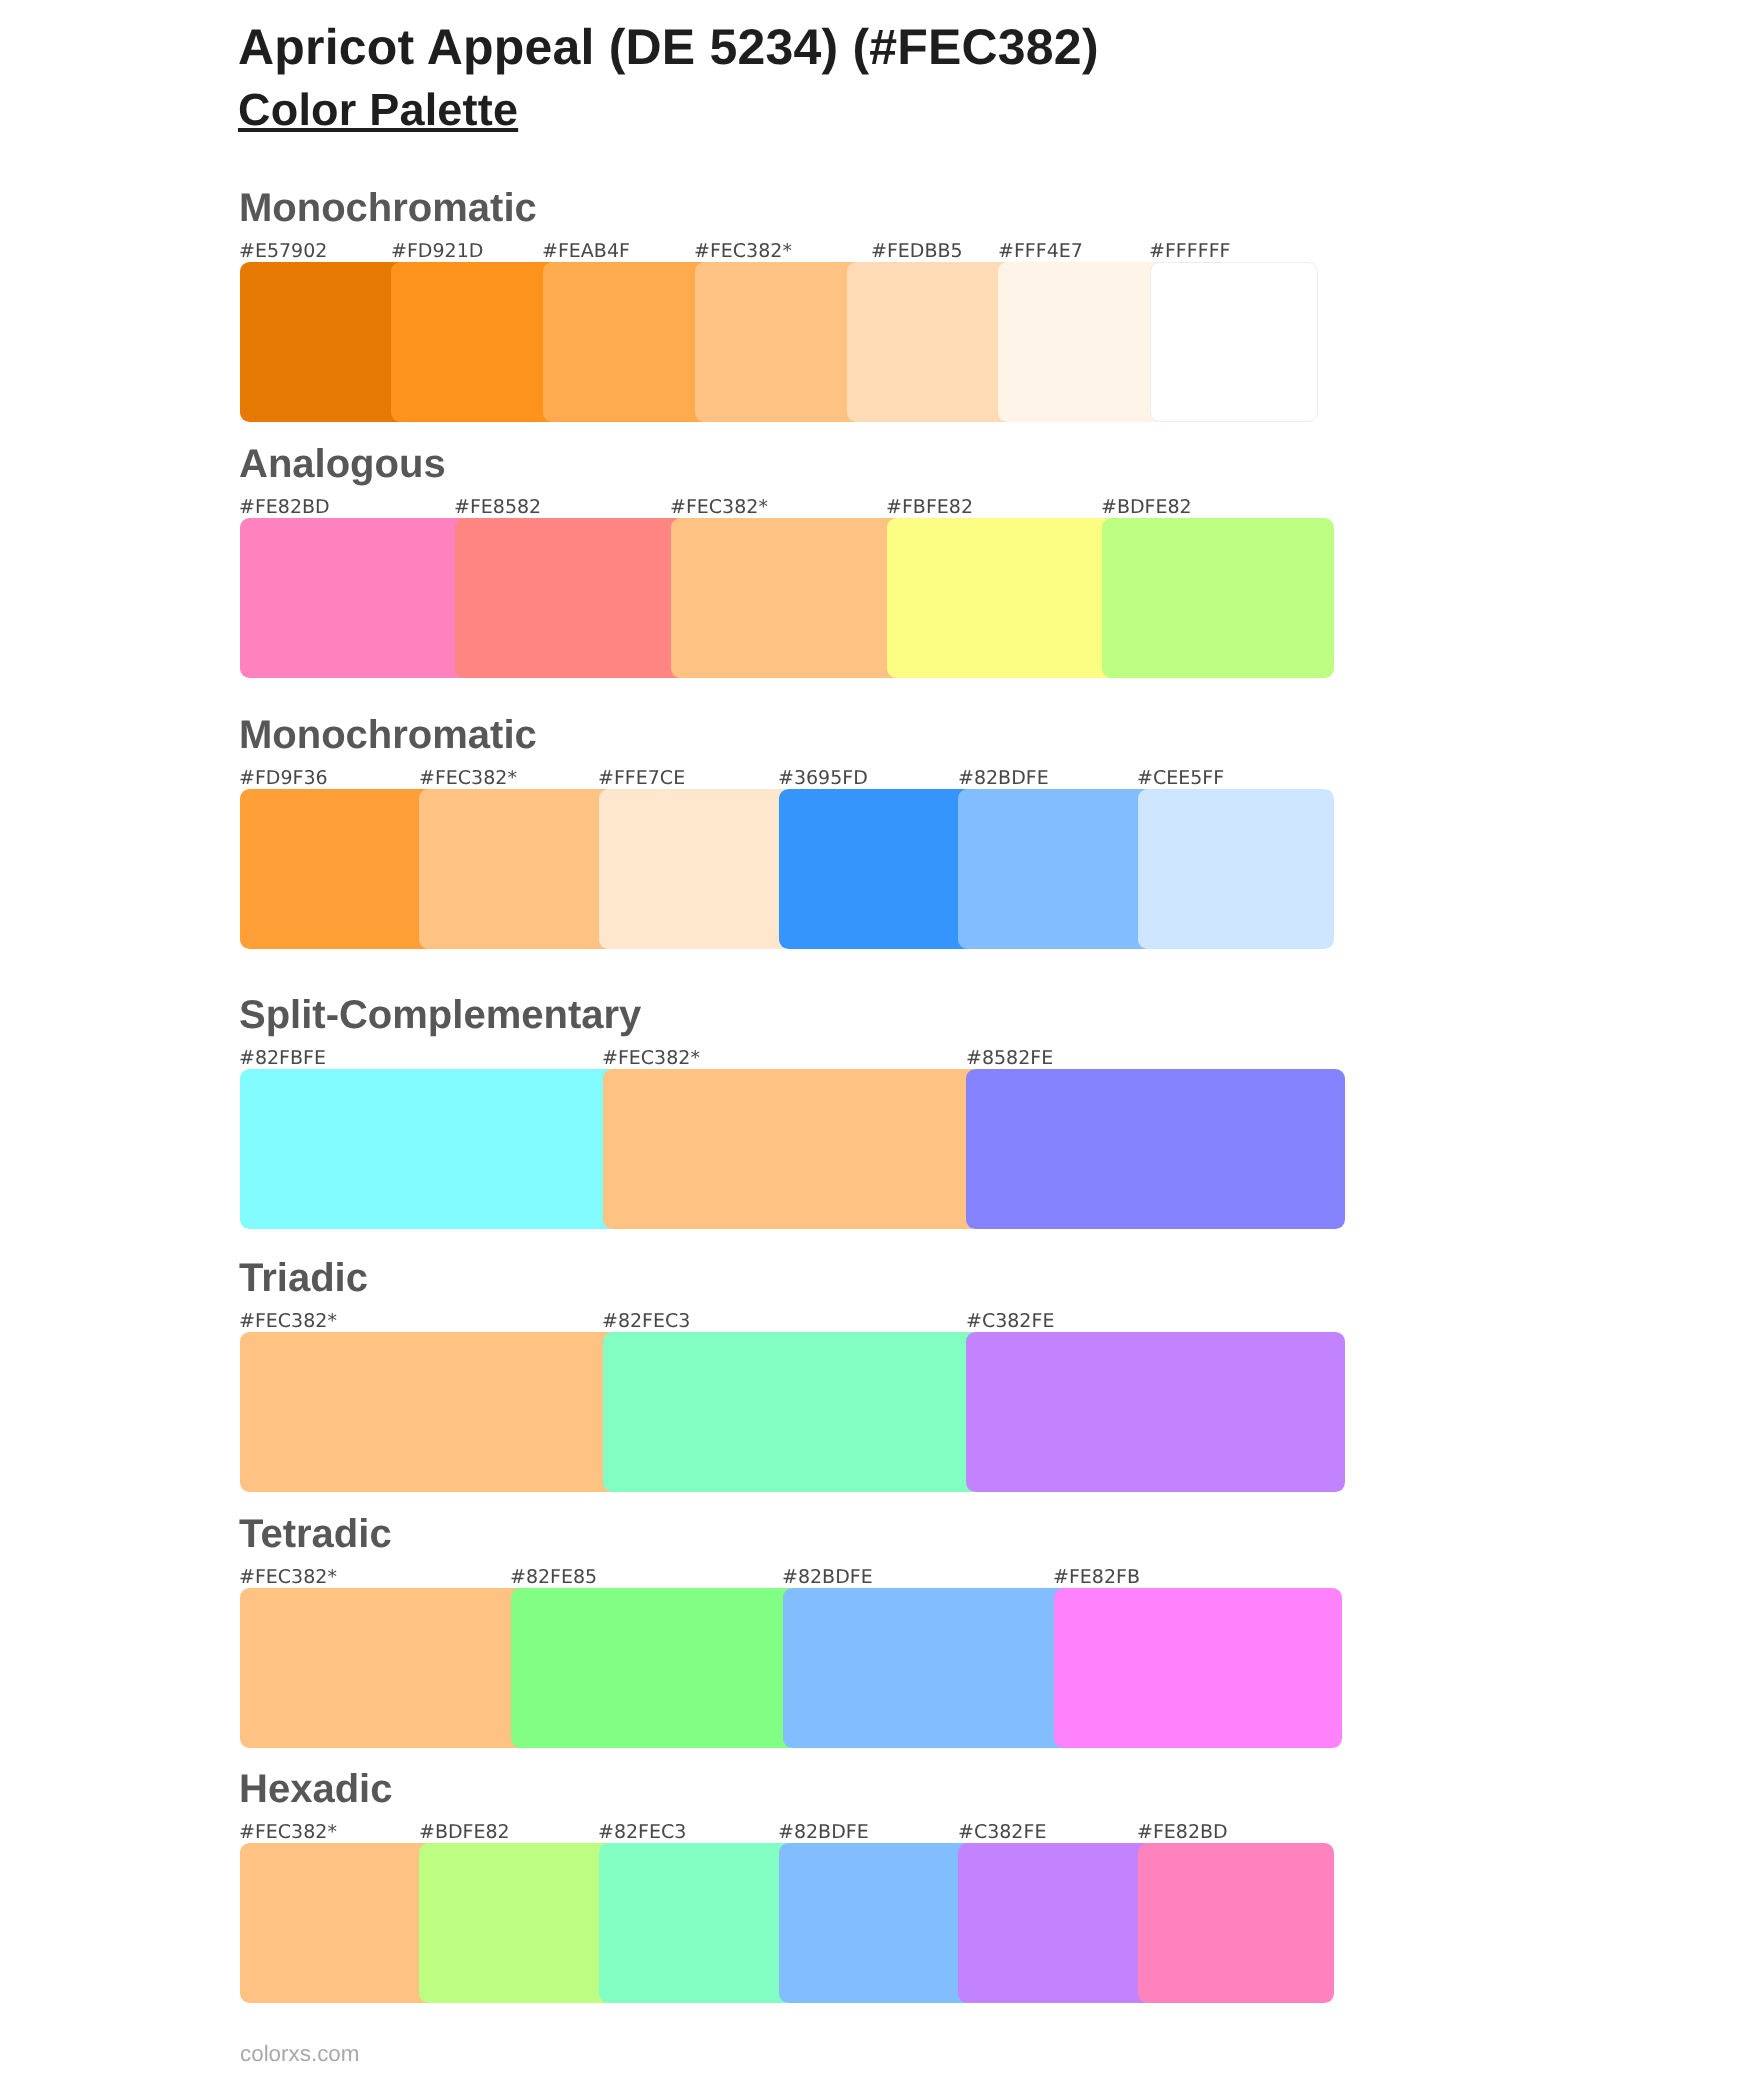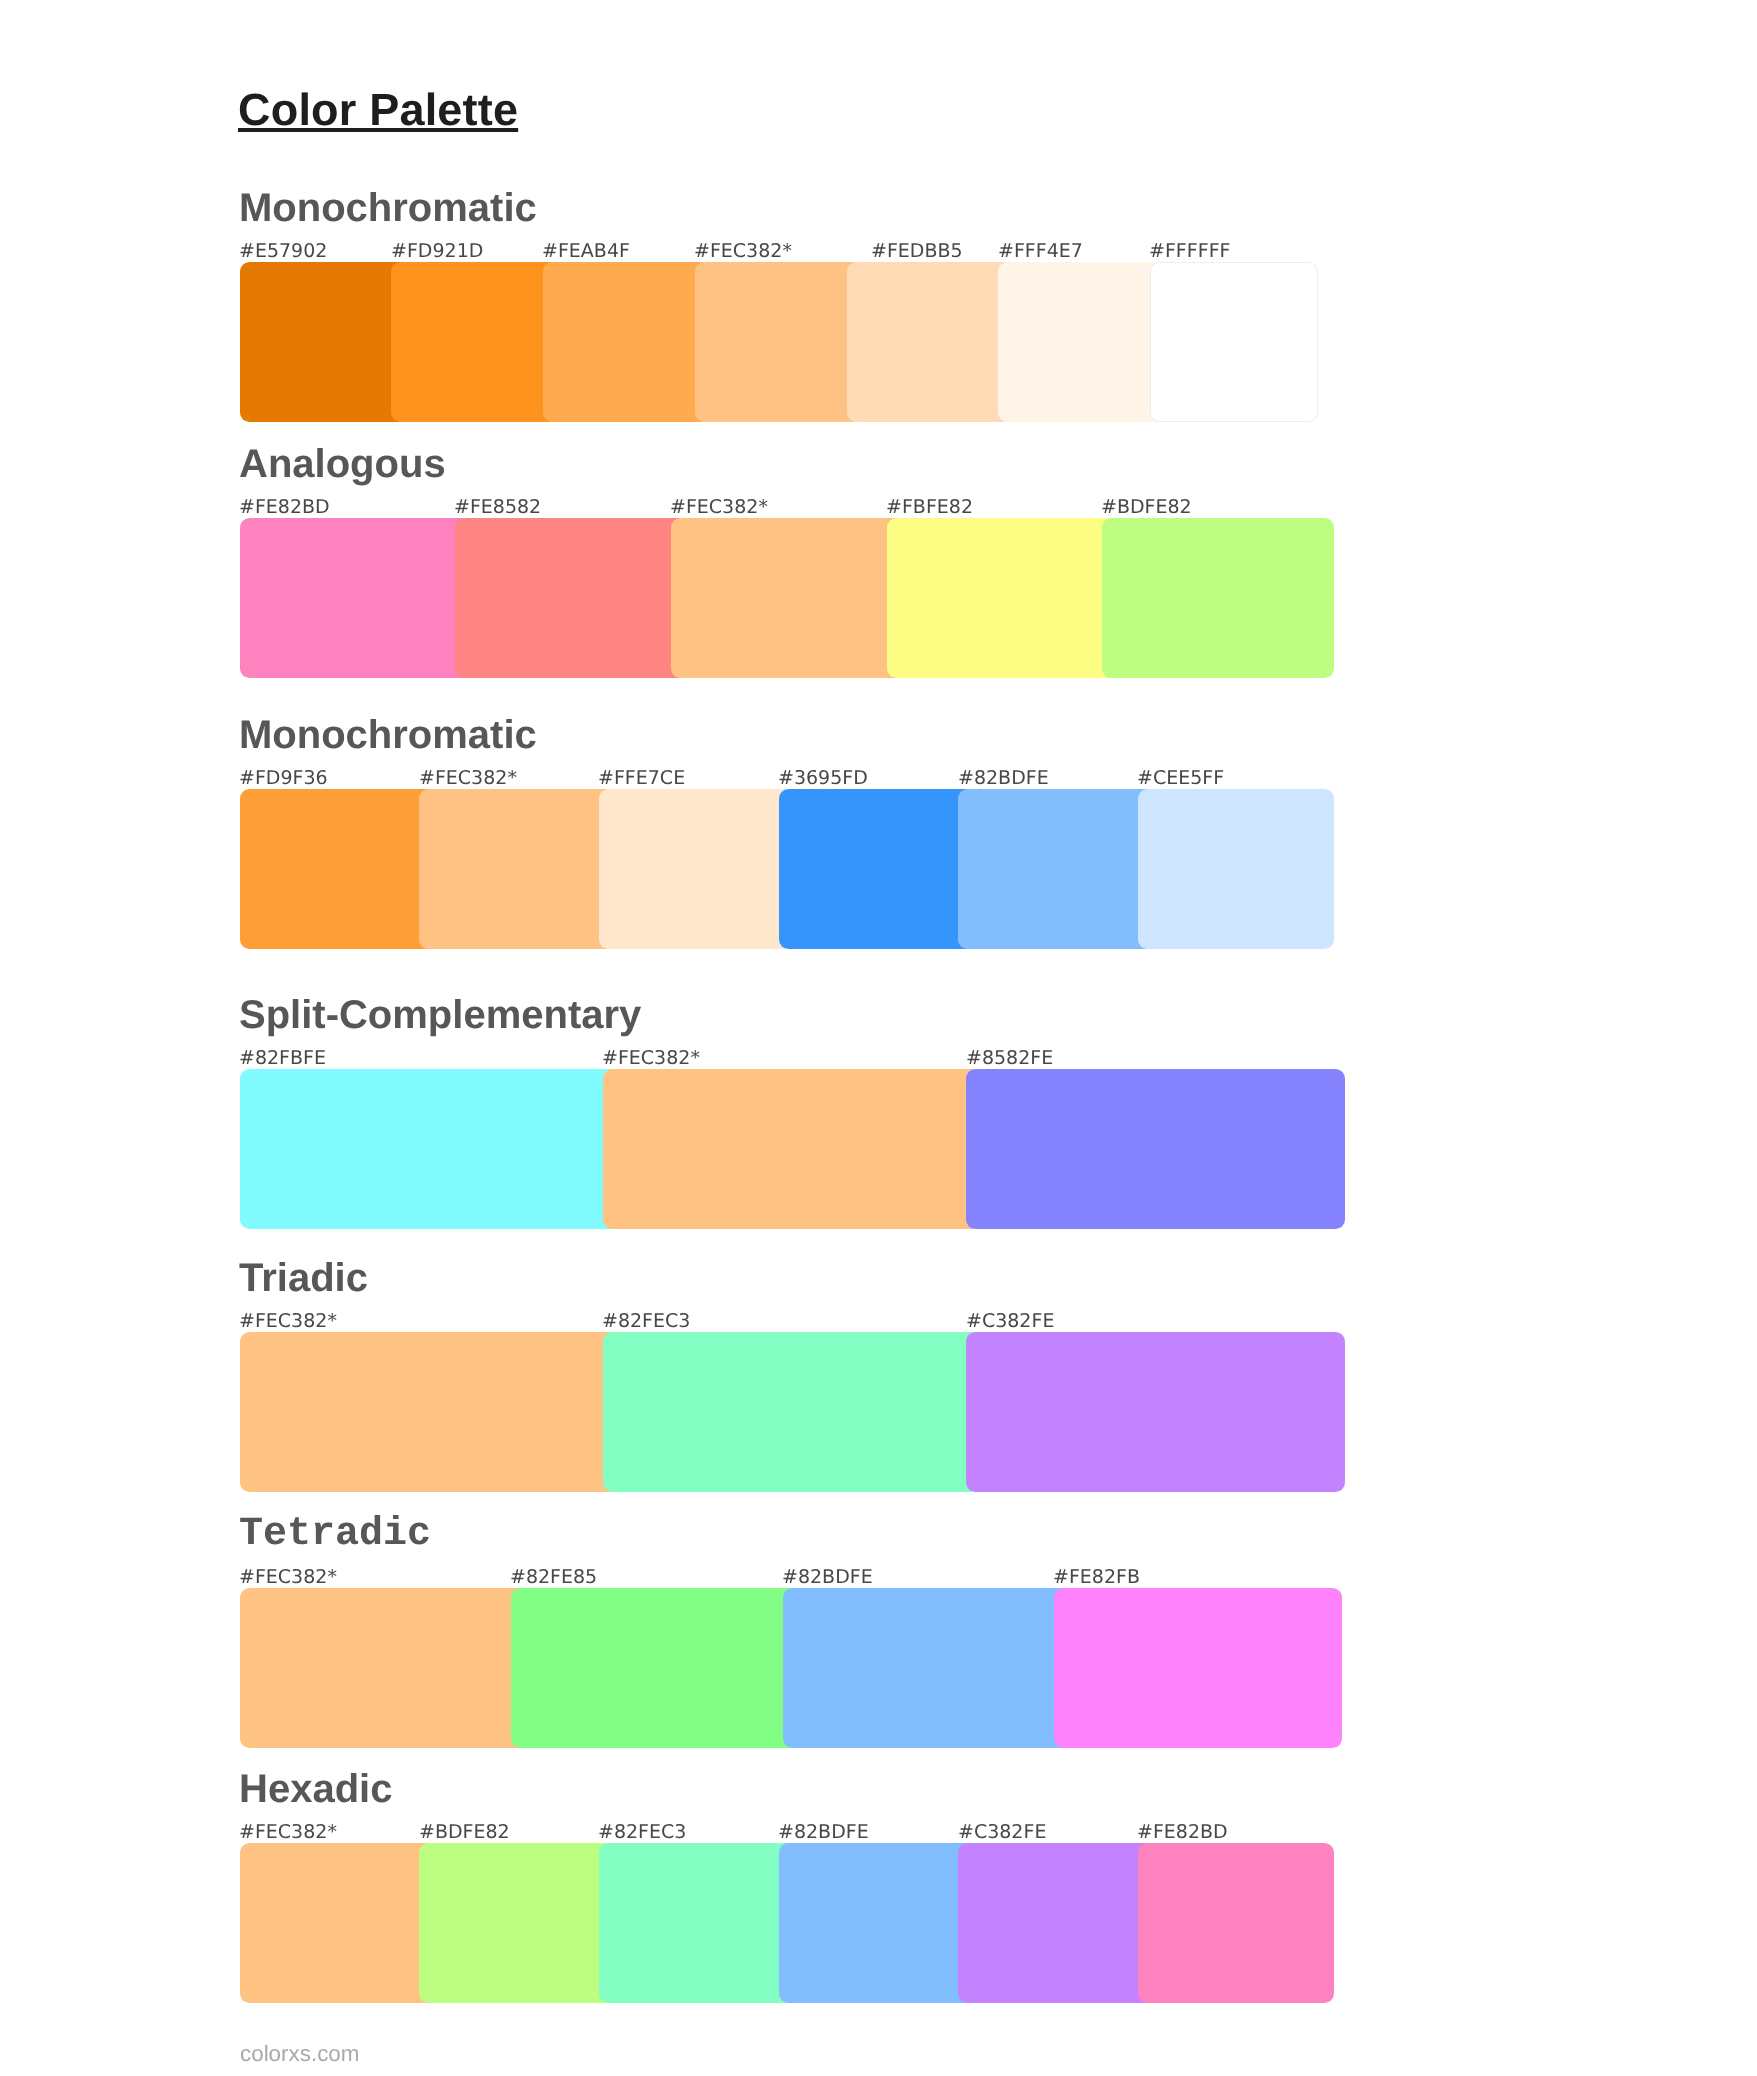--- a/index.html
+++ b/index.html
@@ -23,20 +23,21 @@
                     font-family:"DejaVu Sans",sans-serif;}
 
   .site-credit{position:absolute;left:240px;top:2041px;white-space:pre;font-size:22.4px;
                color:#a9a9a9;font-family:"Liberation Sans",sans-serif;}
 </style>
 </head>
 <body>
 
 <div class="page">
 
+  <div class="title-line title-main">Apricot Appeal (DE 5234) (#FEC382)</div>
   <div class="title-line title-sub">Color Palette</div>
 
   <div id="sections-container">
       <div class="palette-section">
         <div class="section-heading" style="top: 186px;">Monochromatic</div>
         <div class="swatch-row" style="top: 262px;">
           <div class="swatch" style="left: 240px; top: 0px; width: 168px; background: rgb(229, 121, 2); z-index: 10;"></div>
           <div class="swatch-hex-label" style="left: 239px; top: -22.4px;">#E57902</div>
           <div class="swatch" style="left: 391px; top: 0px; width: 168px; background: rgb(253, 146, 29); z-index: 11;"></div>
           <div class="swatch-hex-label" style="left: 391px; top: -22.4px;">#FD921D</div>
@@ -100,21 +101,21 @@
         <div class="swatch-row" style="top: 1332px;">
           <div class="swatch" style="left: 240px; top: 0px; width: 379px; background: rgb(254, 195, 130); z-index: 10;"></div>
           <div class="swatch-hex-label" style="left: 239px; top: -22.4px;">#FEC382*</div>
           <div class="swatch" style="left: 603px; top: 0px; width: 379px; background: rgb(130, 254, 195); z-index: 11;"></div>
           <div class="swatch-hex-label" style="left: 602px; top: -22.4px;">#82FEC3</div>
           <div class="swatch" style="left: 966px; top: 0px; width: 379px; background: rgb(195, 130, 254); z-index: 12;"></div>
           <div class="swatch-hex-label" style="left: 966px; top: -22.4px;">#C382FE</div>
         </div>
       </div>
       <div class="palette-section">
-        <div class="section-heading" style="top: 1512px; font-family: Liberation Mono, monospace;">Tetradic</div>
+        <div class="section-heading" style="top: 1512px;">Tetradic</div>
         <div class="swatch-row" style="top: 1588px;">
           <div class="swatch" style="left: 240px; top: 0px; width: 288px; background: rgb(254, 195, 130); z-index: 10;"></div>
           <div class="swatch-hex-label" style="left: 239px; top: -22.4px;">#FEC382*</div>
           <div class="swatch" style="left: 511px; top: 0px; width: 288px; background: rgb(130, 254, 133); z-index: 11;"></div>
           <div class="swatch-hex-label" style="left: 510px; top: -22.4px;">#82FE85</div>
           <div class="swatch" style="left: 783px; top: 0px; width: 288px; background: rgb(130, 189, 254); z-index: 12;"></div>
           <div class="swatch-hex-label" style="left: 782px; top: -22.4px;">#82BDFE</div>
           <div class="swatch" style="left: 1054px; top: 0px; width: 288px; background: rgb(254, 130, 251); z-index: 13;"></div>
           <div class="swatch-hex-label" style="left: 1053px; top: -22.4px;">#FE82FB</div>
         </div>

